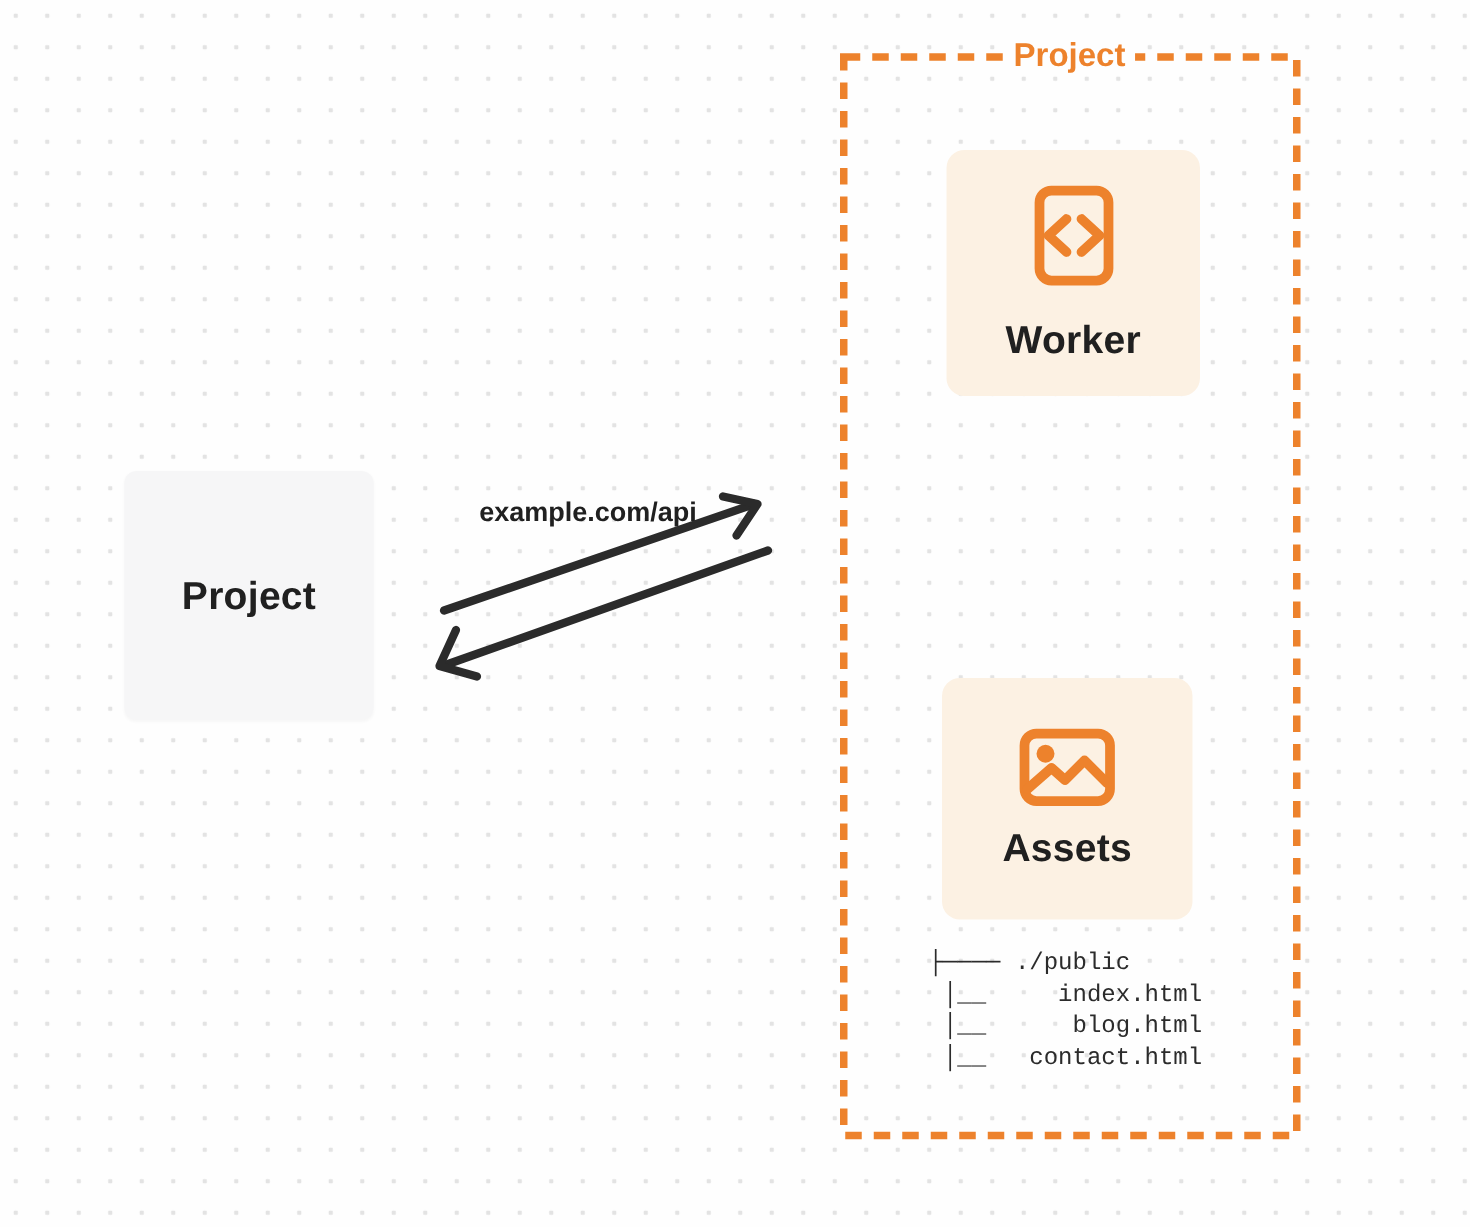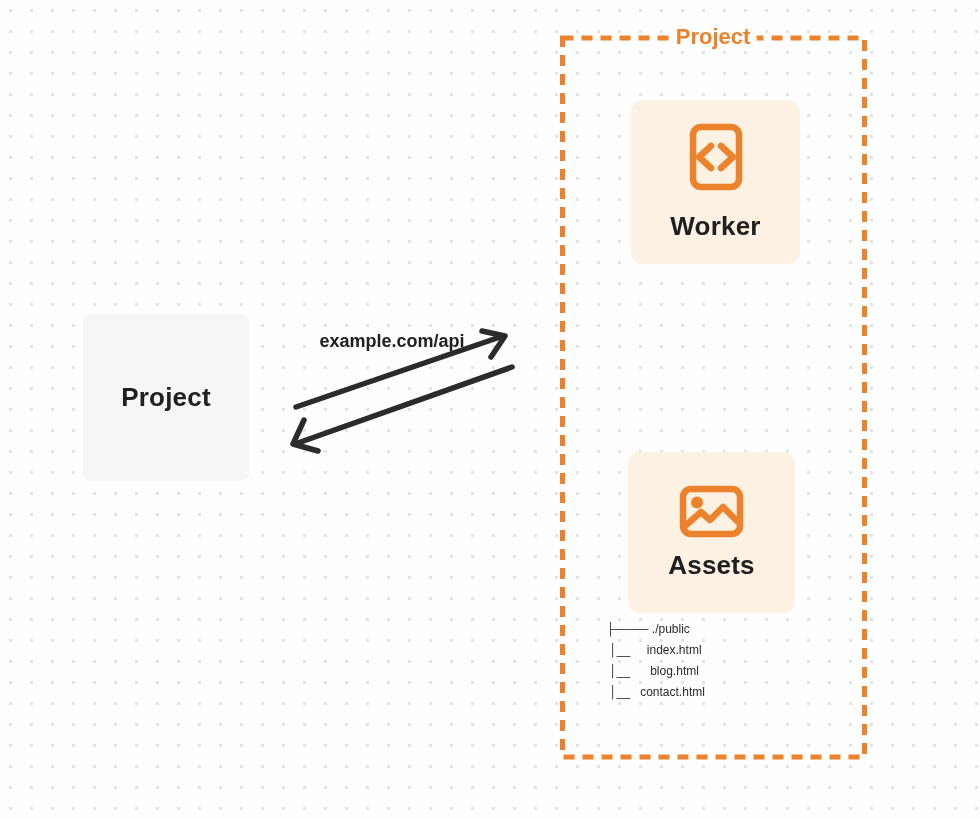--- a/index.html
+++ b/index.html
@@ -37,23 +37,23 @@
     font-size:22px;font-weight:700;color:var(--orange,#ED822C);
     background:var(--page_bg,#FEFEFE);padding:0 6px;line-height:27px;white-space:nowrap;text-align:right;
   }
   .card{
     position:absolute;background:var(--peach,#FCF1E3);border-radius:12px;
     display:flex;flex-direction:column;align-items:center;justify-content:center;
   }
   .card-worker{left:631px;top:100px;width:169px;height:164px;gap:20px}
   .card-assets{left:628px;top:452px;width:167px;height:161px;gap:12px}
   .file-tree{
-    position:absolute;left:606px;top:619px;margin:0;
-    font-family:Liberation Sans, sans-serif;
-    font-size:12px;line-height:21px;color:var(--ink,#2B2B2B);
+    position:absolute;left:606px;top:619px;margin:13px;
+    font-family:Liberation Mono, monospace;
+    font-size:16px;line-height:21px;color:var(--ink,#2B2B2B);
     white-space:pre;
   }
 </style>
 </head>
 <body>
 
 <div class="dots"></div>
 
 <svg class="overlay" viewBox="0 0 980 818" aria-hidden="true">
   <rect class="dash-rect" x="562.5" y="38" width="302" height="719"></rect>

